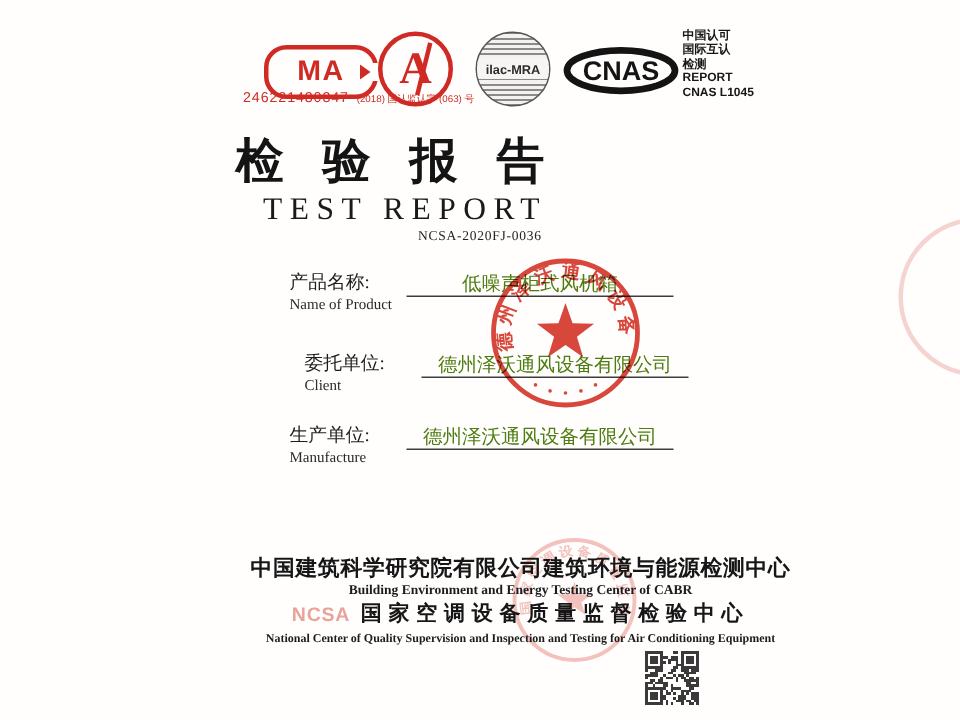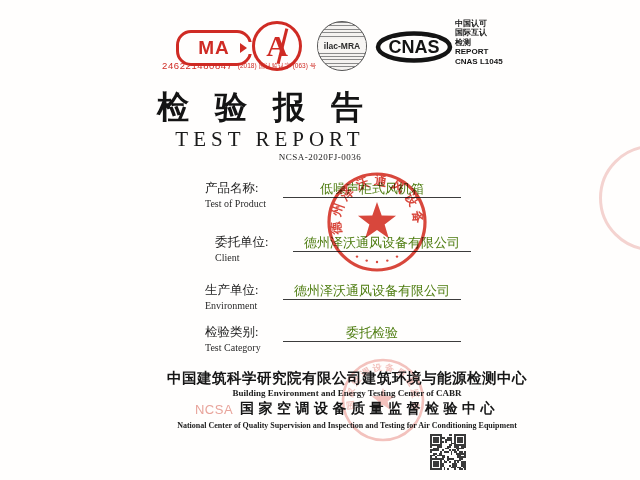--- a/index.html
+++ b/index.html
@@ -35,42 +35,42 @@
   
   .title-cn{position:absolute;left:0;top:86px;width:520px;text-align:center;
             font-family:Liberation Sans, sans-serif;font-weight:600;font-size:32px;
             letter-spacing:26px;text-indent:26px;color:#141414;}
   .title-en{position:absolute;left:0;top:127px;width:540px;text-align:center;
             font-family:"Liberation Serif",serif;font-size:21px;letter-spacing:5px;color:#1a1a1a;}
   .report-no{position:absolute;left:0;top:152px;width:640px;text-align:center;
              font-family:"Liberation Serif",serif;font-size:9px;letter-spacing:.5px;color:#222;}
 
   
-  .field{position:absolute;left:205px;}
+  .field{position:absolute;left:193px;}
   .f-label-cn{font-size:12.5px;color:#1d1d1d;}
   .f-label-en{font-size:10px;color:#2a2a2a;margin-top:1px;}
   .f-value{position:absolute;left:78px;top:0;width:178px;height:17px;text-align:center;
            border-bottom:1.2px solid #3c3c3c;font-size:13px;color:#4d7c0f;}
   #field-0{top:180px;} #field-1{top:234px;margin-left:10px;} #field-2{top:282px;} #field-3{top:324px;}
 
   
   .stamp-main{position:absolute;left:312px;top:157px;mix-blend-mode:multiply;opacity:.92;}
   .stamp-center{position:absolute;left:333px;top:350px;mix-blend-mode:multiply;opacity:.30;}
   .stamp-edge{position:absolute;left:599px;top:145px;width:100px;height:100px;border-radius:50%;
               border:3px solid rgba(214,101,92,.28);mix-blend-mode:multiply;}
 
   
   .org-cn{position:absolute;left:27px;top:369px;width:640px;text-align:center;
           font-family:"Liberation Sans",sans-serif;font-weight:bold;font-size:14.5px;
           letter-spacing:.5px;color:#161616;}
   .org-en{position:absolute;left:27px;top:388px;width:640px;text-align:center;
           font-family:"Liberation Serif",serif;font-weight:bold;font-size:9px;color:#1c1c1c;}
   .center-row{position:absolute;left:27px;top:400px;width:640px;display:flex;
               align-items:center;justify-content:center;gap:7px;}
-  .ncsa-logo{font-family:"Liberation Sans",sans-serif;font-weight:normal;font-size:13px;
+  .ncsa-logo{font-family:"Liberation Sans",sans-serif;font-weight:bold;font-size:13px;
              color:#e8a49b;letter-spacing:.5px;}
   .center-cn{font-family:"Liberation Sans",sans-serif;font-weight:bold;font-size:14px;
              letter-spacing:4.5px;color:#161616;}
   .center-en{position:absolute;left:27px;top:421px;width:640px;text-align:center;
              font-family:"Liberation Serif",serif;font-weight:bold;font-size:8px;color:#1c1c1c;}
   #qr{position:absolute;left:430px;top:434px;width:36px;height:36px;shape-rendering:crispEdges;}
 </style>
 </head>
 <body>
 
@@ -108,37 +108,32 @@
     <div>REPORT</div>
     <div>CNAS L1045</div>
   </div>
 
   <div class="title-cn">检验报告</div>
   <div class="title-en">TEST REPORT</div>
   <div class="report-no">NCSA-2020FJ-0036</div>
 
   <div class="field" id="field-0">
     <div class="f-label-cn">产品名称:</div>
-    <div class="f-label-en">Test of Product</div>
+    <div class="f-label-en">Name of Product</div>
     <div class="f-value">低噪声柜式风机箱</div>
   </div>
   <div class="field" id="field-1">
     <div class="f-label-cn">委托单位:</div>
     <div class="f-label-en">Client</div>
     <div class="f-value">德州泽沃通风设备有限公司</div>
   </div>
   <div class="field" id="field-2">
     <div class="f-label-cn">生产单位:</div>
-    <div class="f-label-en">Environment</div>
+    <div class="f-label-en">Manufacture</div>
     <div class="f-value">德州泽沃通风设备有限公司</div>
-  </div>
-  <div class="field" id="field-3">
-    <div class="f-label-cn">检验类别:</div>
-    <div class="f-label-en">Test Category</div>
-    <div class="f-value">委托检验</div>
   </div>
 
   <svg class="stamp-main" width="130" height="130" viewBox="-65 -65 130 130">
     <circle cx="0" cy="0" r="48" fill="none" stroke="#d5372b" stroke-width="3.2"></circle>
     <path id="stampArc" d="M -34.77 12.66 A 37 37 0 1 1 34.77 12.66" fill="none"></path>
     <text font-family="Liberation Sans, sans-serif" font-weight="bold" font-size="12.5" fill="#d5372b" letter-spacing="4">
       <textPath href="#stampArc" startOffset="1" textLength="200" lengthAdjust="spacingAndGlyphs">德州泽沃通风设备有限公司</textPath>
     </text>
     <polygon fill="#d5372b" points="0,-20 4.7,-6.47 19.02,-6.18 7.61,2.47 11.76,16.18 0,8 -11.76,16.18 -7.61,2.47 -19.02,-6.18 -4.7,-6.47"></polygon>
     <g fill="#d5372b">

